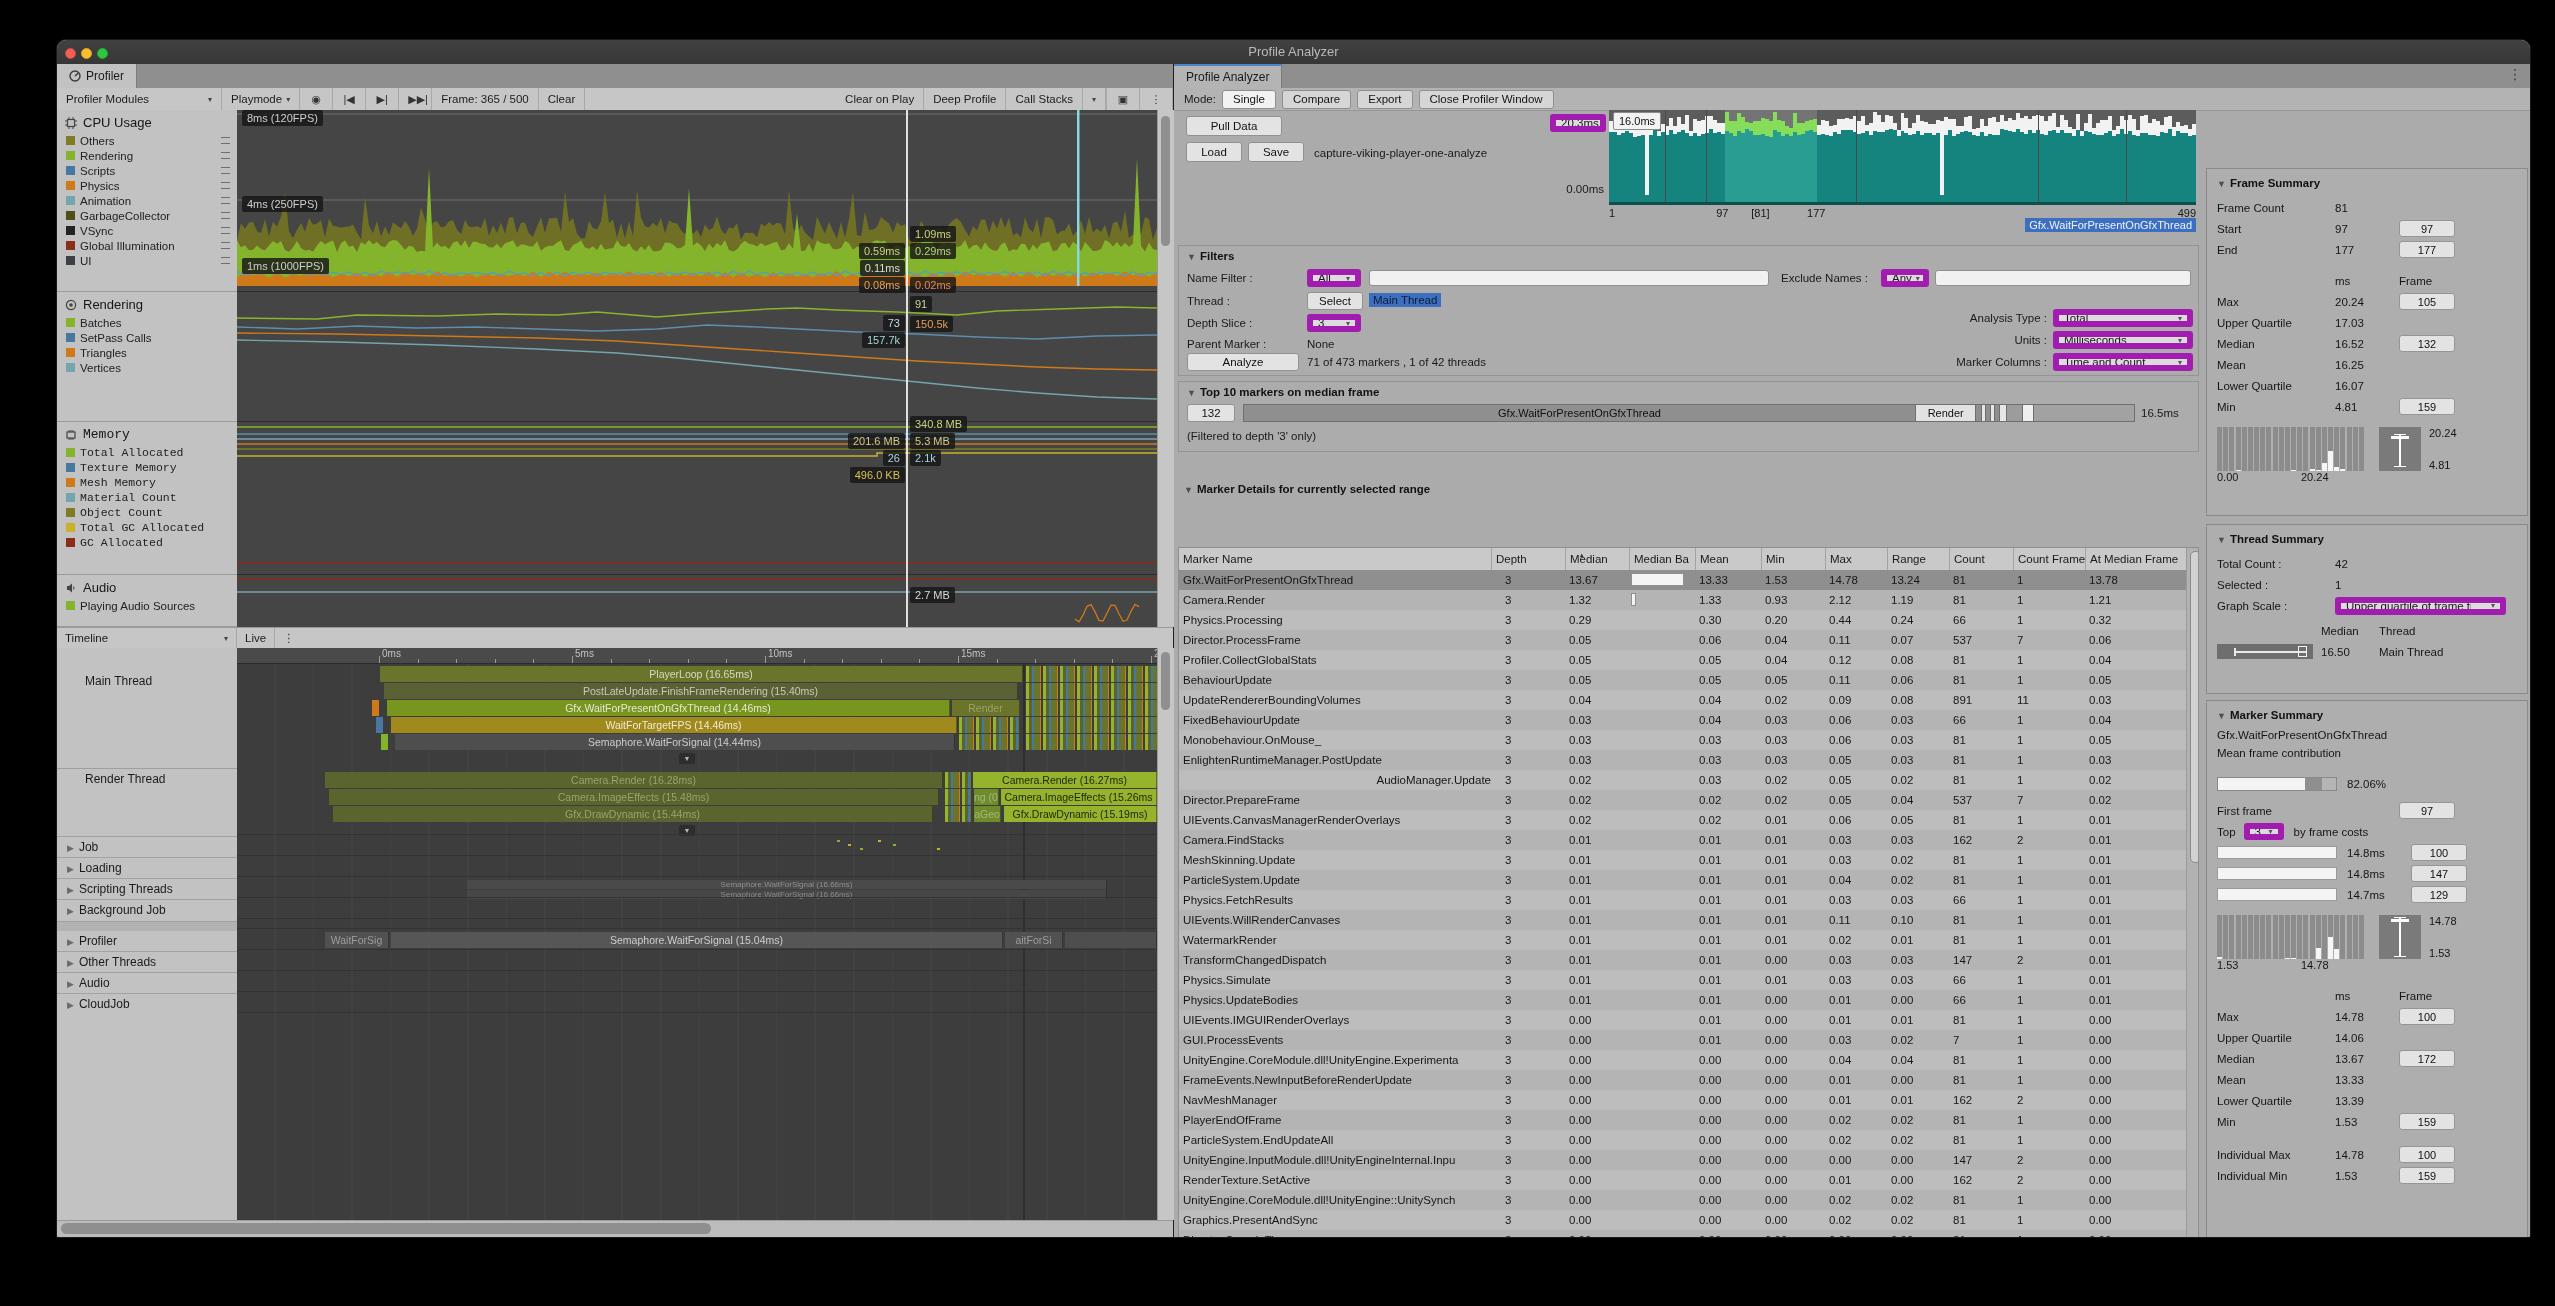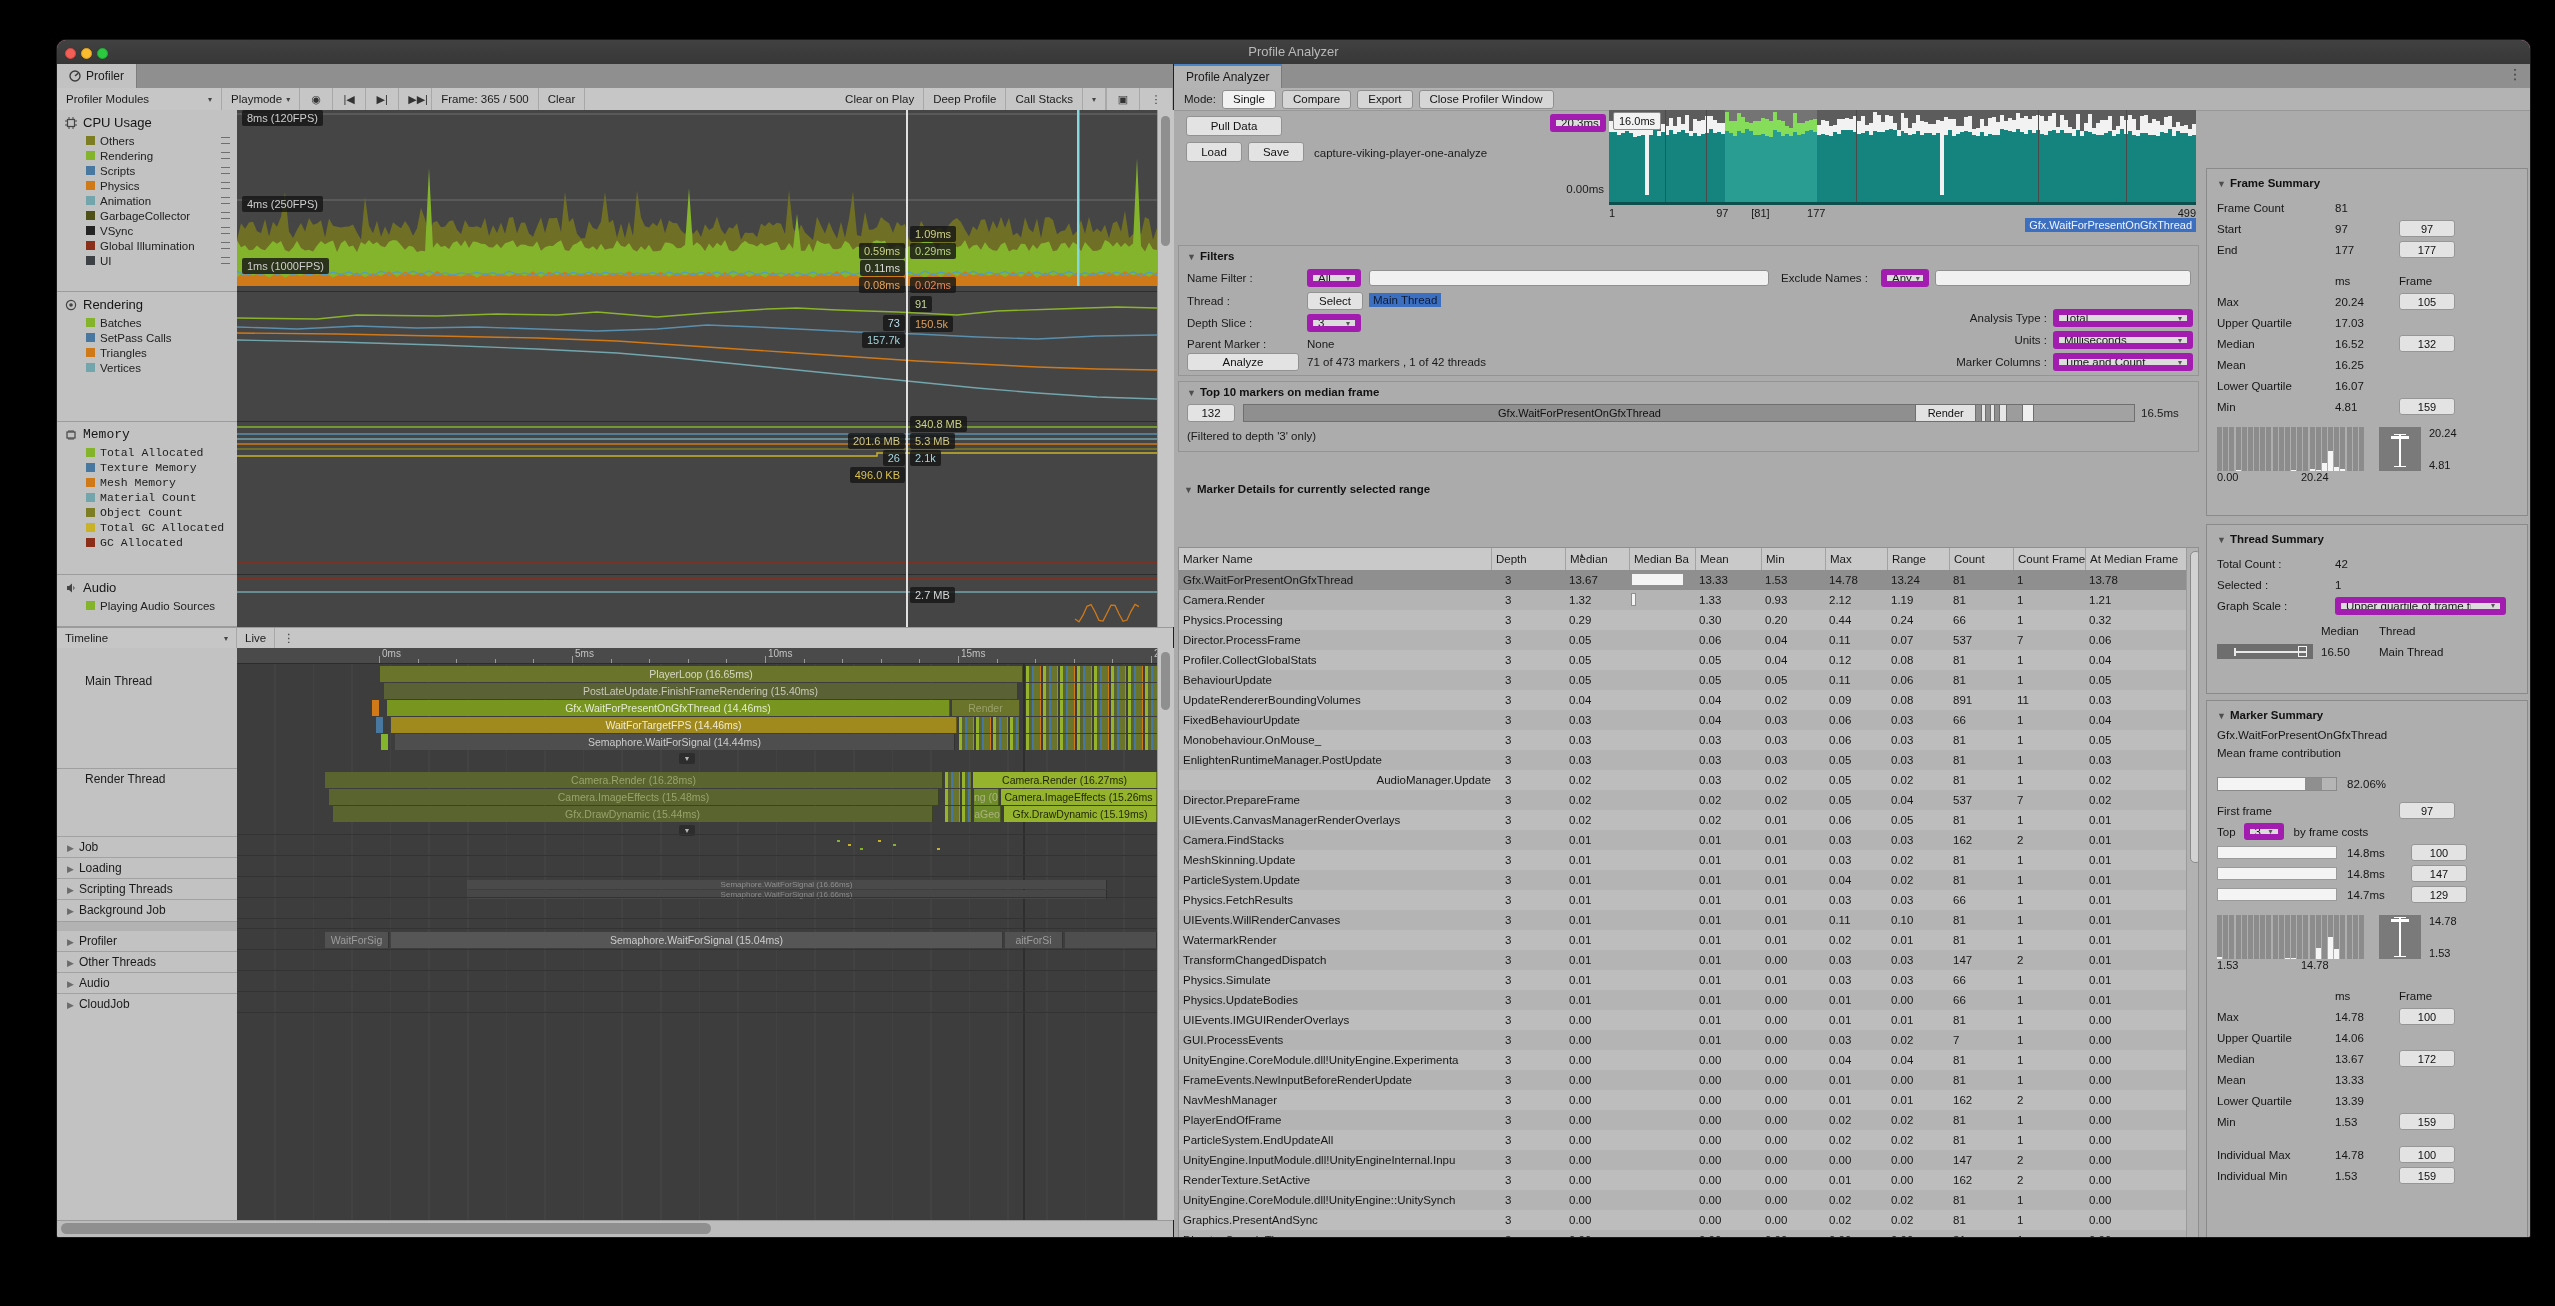--- a/index.html
+++ b/index.html
@@ -22,21 +22,21 @@
   
   #ptoolbar{position:absolute;left:0;top:24px;right:0;height:22px;background:#c6c6c6;border-bottom:1px solid #9a9a9a;display:flex;align-items:stretch;}
   .tseg{display:flex;align-items:center;gap:4px;padding:0 9px;border-right:1px solid #a8a8a8;font-size:11.5px;color:#1c1c1c;white-space:nowrap;}
   .tseg .arr{font-size:8px;color:#444;}
   .ticon{width:14px;text-align:center;color:#333;font-size:11px;}
   
   #charts-region{position:absolute;left:0;top:46px;width:1116px;height:517px;}
   #module-col{position:absolute;left:0;top:0;width:180px;height:517px;background:#c2c2c2;border-right:1px solid #8f8f8f;}
   .mod-sec{position:absolute;left:0;width:180px;border-bottom:1px solid #9c9c9c;box-sizing:border-box;}
   .mod-hdr{display:flex;align-items:center;gap:6px;padding:5px 0 3px 8px;font-size:13px;color:#161616;}
-  .mod-item{display:flex;align-items:center;height:15px;padding-left:9px;font-size:11.5px;color:#222;margin-left:20px;}
+  .mod-item{display:flex;align-items:center;height:15px;padding-left:9px;font-size:11.5px;color:#222;}
   .mod-item .sw{width:9px;height:9px;margin-right:5px;flex:none;}
   .mod-item .handle{margin-left:auto;margin-right:7px;width:9px;height:5px;border-top:1px solid #6e6e6e;border-bottom:1px solid #6e6e6e;}
   #chart-canvas{position:absolute;left:180px;top:0;width:920px;height:517px;background:#454545;overflow:hidden;}
   .chart-div{position:absolute;left:0;width:920px;border-top:1px solid #2d2d2d;}
   .chip{position:absolute;background:rgba(22,22,22,.82);color:#cfcfcf;font-size:11px;line-height:14px;padding:1px 5px;border-radius:2px;white-space:nowrap;}
   #sel-line{position:absolute;top:0;bottom:0;width:2px;background:#eeeeee;opacity:.92;}
   .vscroll{position:absolute;width:16px;background:#c6c6c6;border-left:1px solid #9a9a9a;}
   .vscroll .vh{position:absolute;left:3px;width:9px;background:#8f8f8f;border-radius:5px;}
   
   #tl-header{position:absolute;left:0;top:563px;right:0;height:20px;background:#c6c6c6;border-top:1px solid #9a9a9a;border-bottom:1px solid #8a8a8a;display:flex;font-size:11.5px;color:#1c1c1c;}

